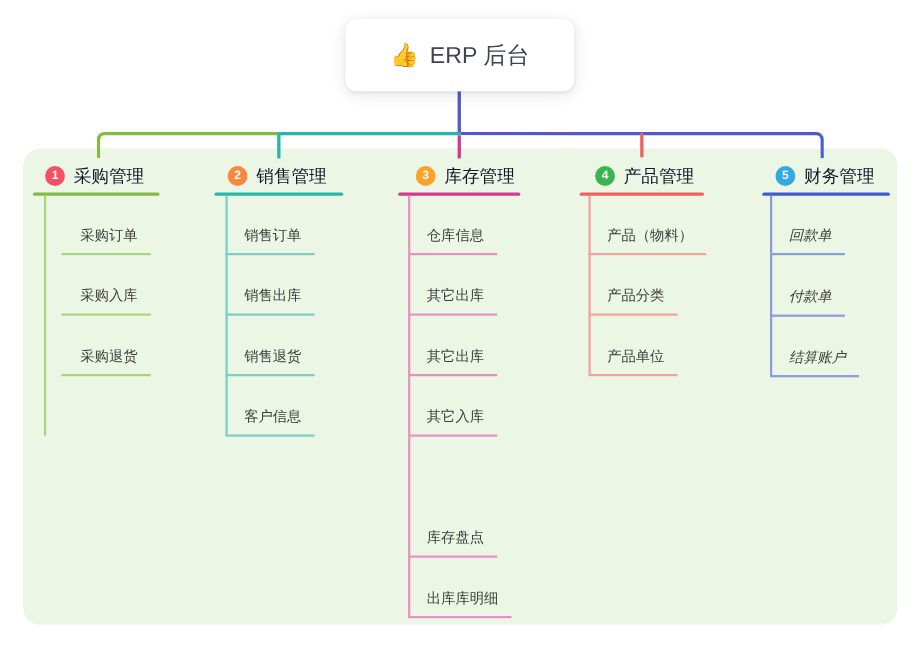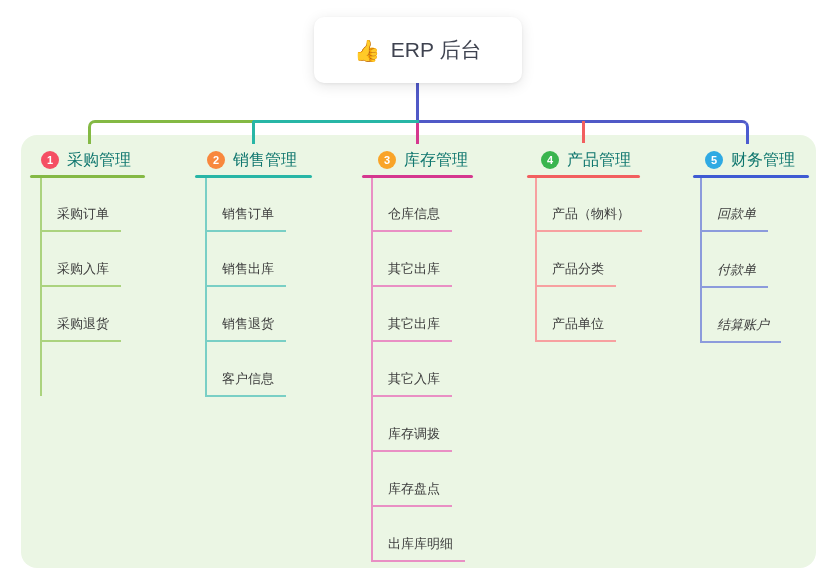--- a/index.html
+++ b/index.html
@@ -28,30 +28,30 @@
   .bus-teal{left:253px;top:120px;width:166px;height:3px;background:#28b6a6;}
   .drop-teal{left:252px;top:121px;width:3px;height:23px;background:#28b6a6;}
   .bus-indigo{left:419px;top:120px;width:330px;height:24px;
     border-top:3px solid #5059c7;border-right:3px solid #4c5cd0;border-top-right-radius:7px;box-sizing:border-box;}
   .drop-magenta{left:416px;top:123px;width:3px;height:21px;background:#d5388f;}
   .drop-red{left:582px;top:121px;width:3px;height:22px;background:#f25f5f;}
   
   .hdr{position:absolute;top:148px;height:24px;display:flex;align-items:center;gap:8px;cursor:default;}
   .badge{width:18px;height:18px;border-radius:50%;display:flex;align-items:center;justify-content:center;
     color:#fff;font-size:11px;font-weight:bold;flex:0 0 auto;}
-  .hlabel{font-size:16px;color:#0f766e;white-space:nowrap;}
+  .hlabel{font-size:16px;color:#0f172a;white-space:nowrap;}
   .hline{position:absolute;top:175px;height:3px;border-radius:2px;}
   
   .vline{position:absolute;top:178px;width:2px;}
   .child{
     position:absolute;font-size:13px;color:#3c3c3c;white-space:nowrap;
     padding:0 12px 7px 17px;border-bottom-style:solid;border-bottom-width:2px;
   }
   
-  .bgB1{background:#f54f63;} .lnB1{background:#84b944;} .clB1{border-bottom-color:#abd37e;} .vlB1{background:#abd37e;}
+  .bgB1{background:#f54f63;} .lnB1{background:#84b944;} .clB1{border-bottom-color:#abd37e;margin-left:16px;} .vlB1{background:#abd37e;}
   .bgB2{background:#f8883d;} .lnB2{background:#28b6a6;} .clB2{border-bottom-color:#79cfc5;} .vlB2{background:#79cfc5;}
   .bgB3{background:#f9a428;} .lnB3{background:#d5388f;} .clB3{border-bottom-color:#e98fc4;} .vlB3{background:#e98fc4;}
   .bgB4{background:#3ab54e;} .lnB4{background:#f25f5f;} .clB4{border-bottom-color:#f7a0a0;} .vlB4{background:#f7a0a0;}
   .bgB5{background:#2faae3;} .lnB5{background:#3f5bd3;} .clB5{border-bottom-color:#8c9bdc;font-style:italic;} .vlB5{background:#8c9bdc;}
 </style>
 </head>
 <body>
 
 <div class="canvas">
 
@@ -94,21 +94,20 @@
   <div class="hdr" style="left:378px">
     <span class="badge bgB3">3</span>
     <span class="hlabel">库存管理</span>
   </div>
   <div class="hline lnB3" style="left:362px;width:111px"></div>
   <div class="vline vlB3" style="left:371px;height:383px"></div>
   <div class="child clB3" style="left:371px;top:205px">仓库信息</div>
   <div class="child clB3" style="left:371px;top:260px">其它出库</div>
   <div class="child clB3" style="left:371px;top:315px">其它出库</div>
   <div class="child clB3" style="left:371px;top:370px">其它入库</div>
-  <div class="child clB3" style="left:371px;top:425px">库存调拨</div>
   <div class="child clB3" style="left:371px;top:480px">库存盘点</div>
   <div class="child clB3" style="left:371px;top:535px">出库库明细</div>
 
   <div class="hdr" style="left:541px">
     <span class="badge bgB4">4</span>
     <span class="hlabel">产品管理</span>
   </div>
   <div class="hline lnB4" style="left:527px;width:113px"></div>
   <div class="vline vlB4" style="left:535px;height:163px"></div>
   <div class="child clB4" style="left:535px;top:205px">产品（物料）</div>

